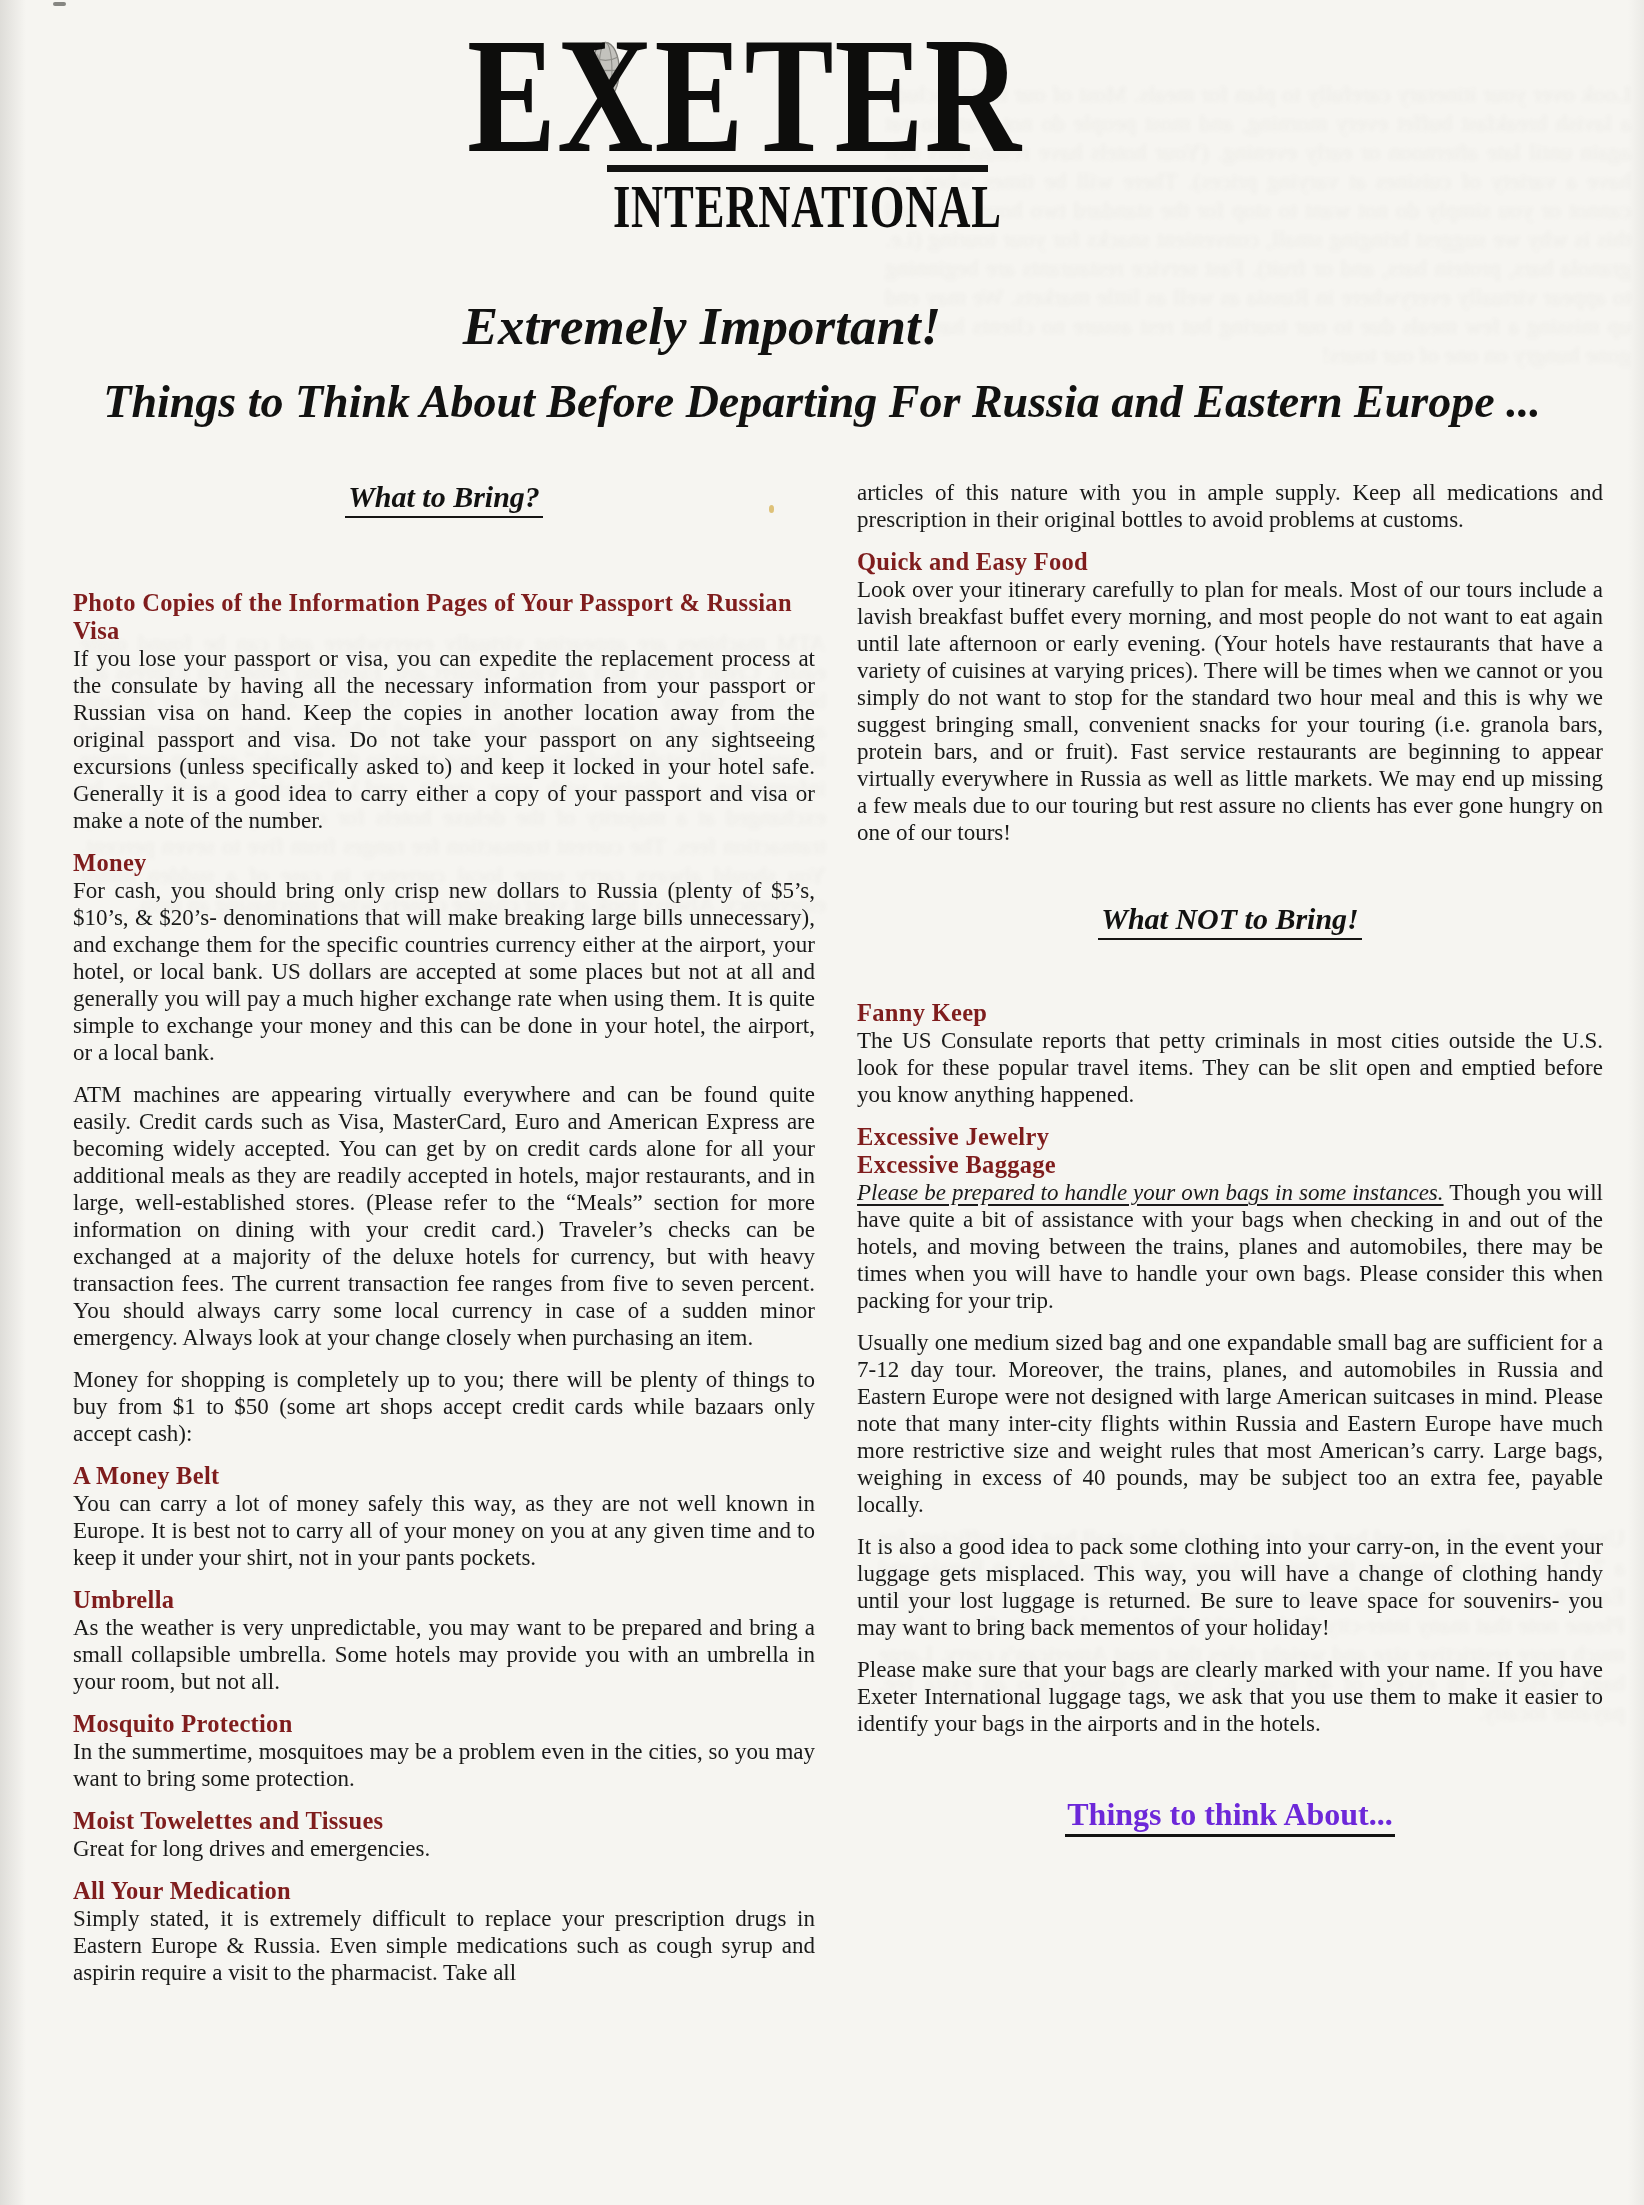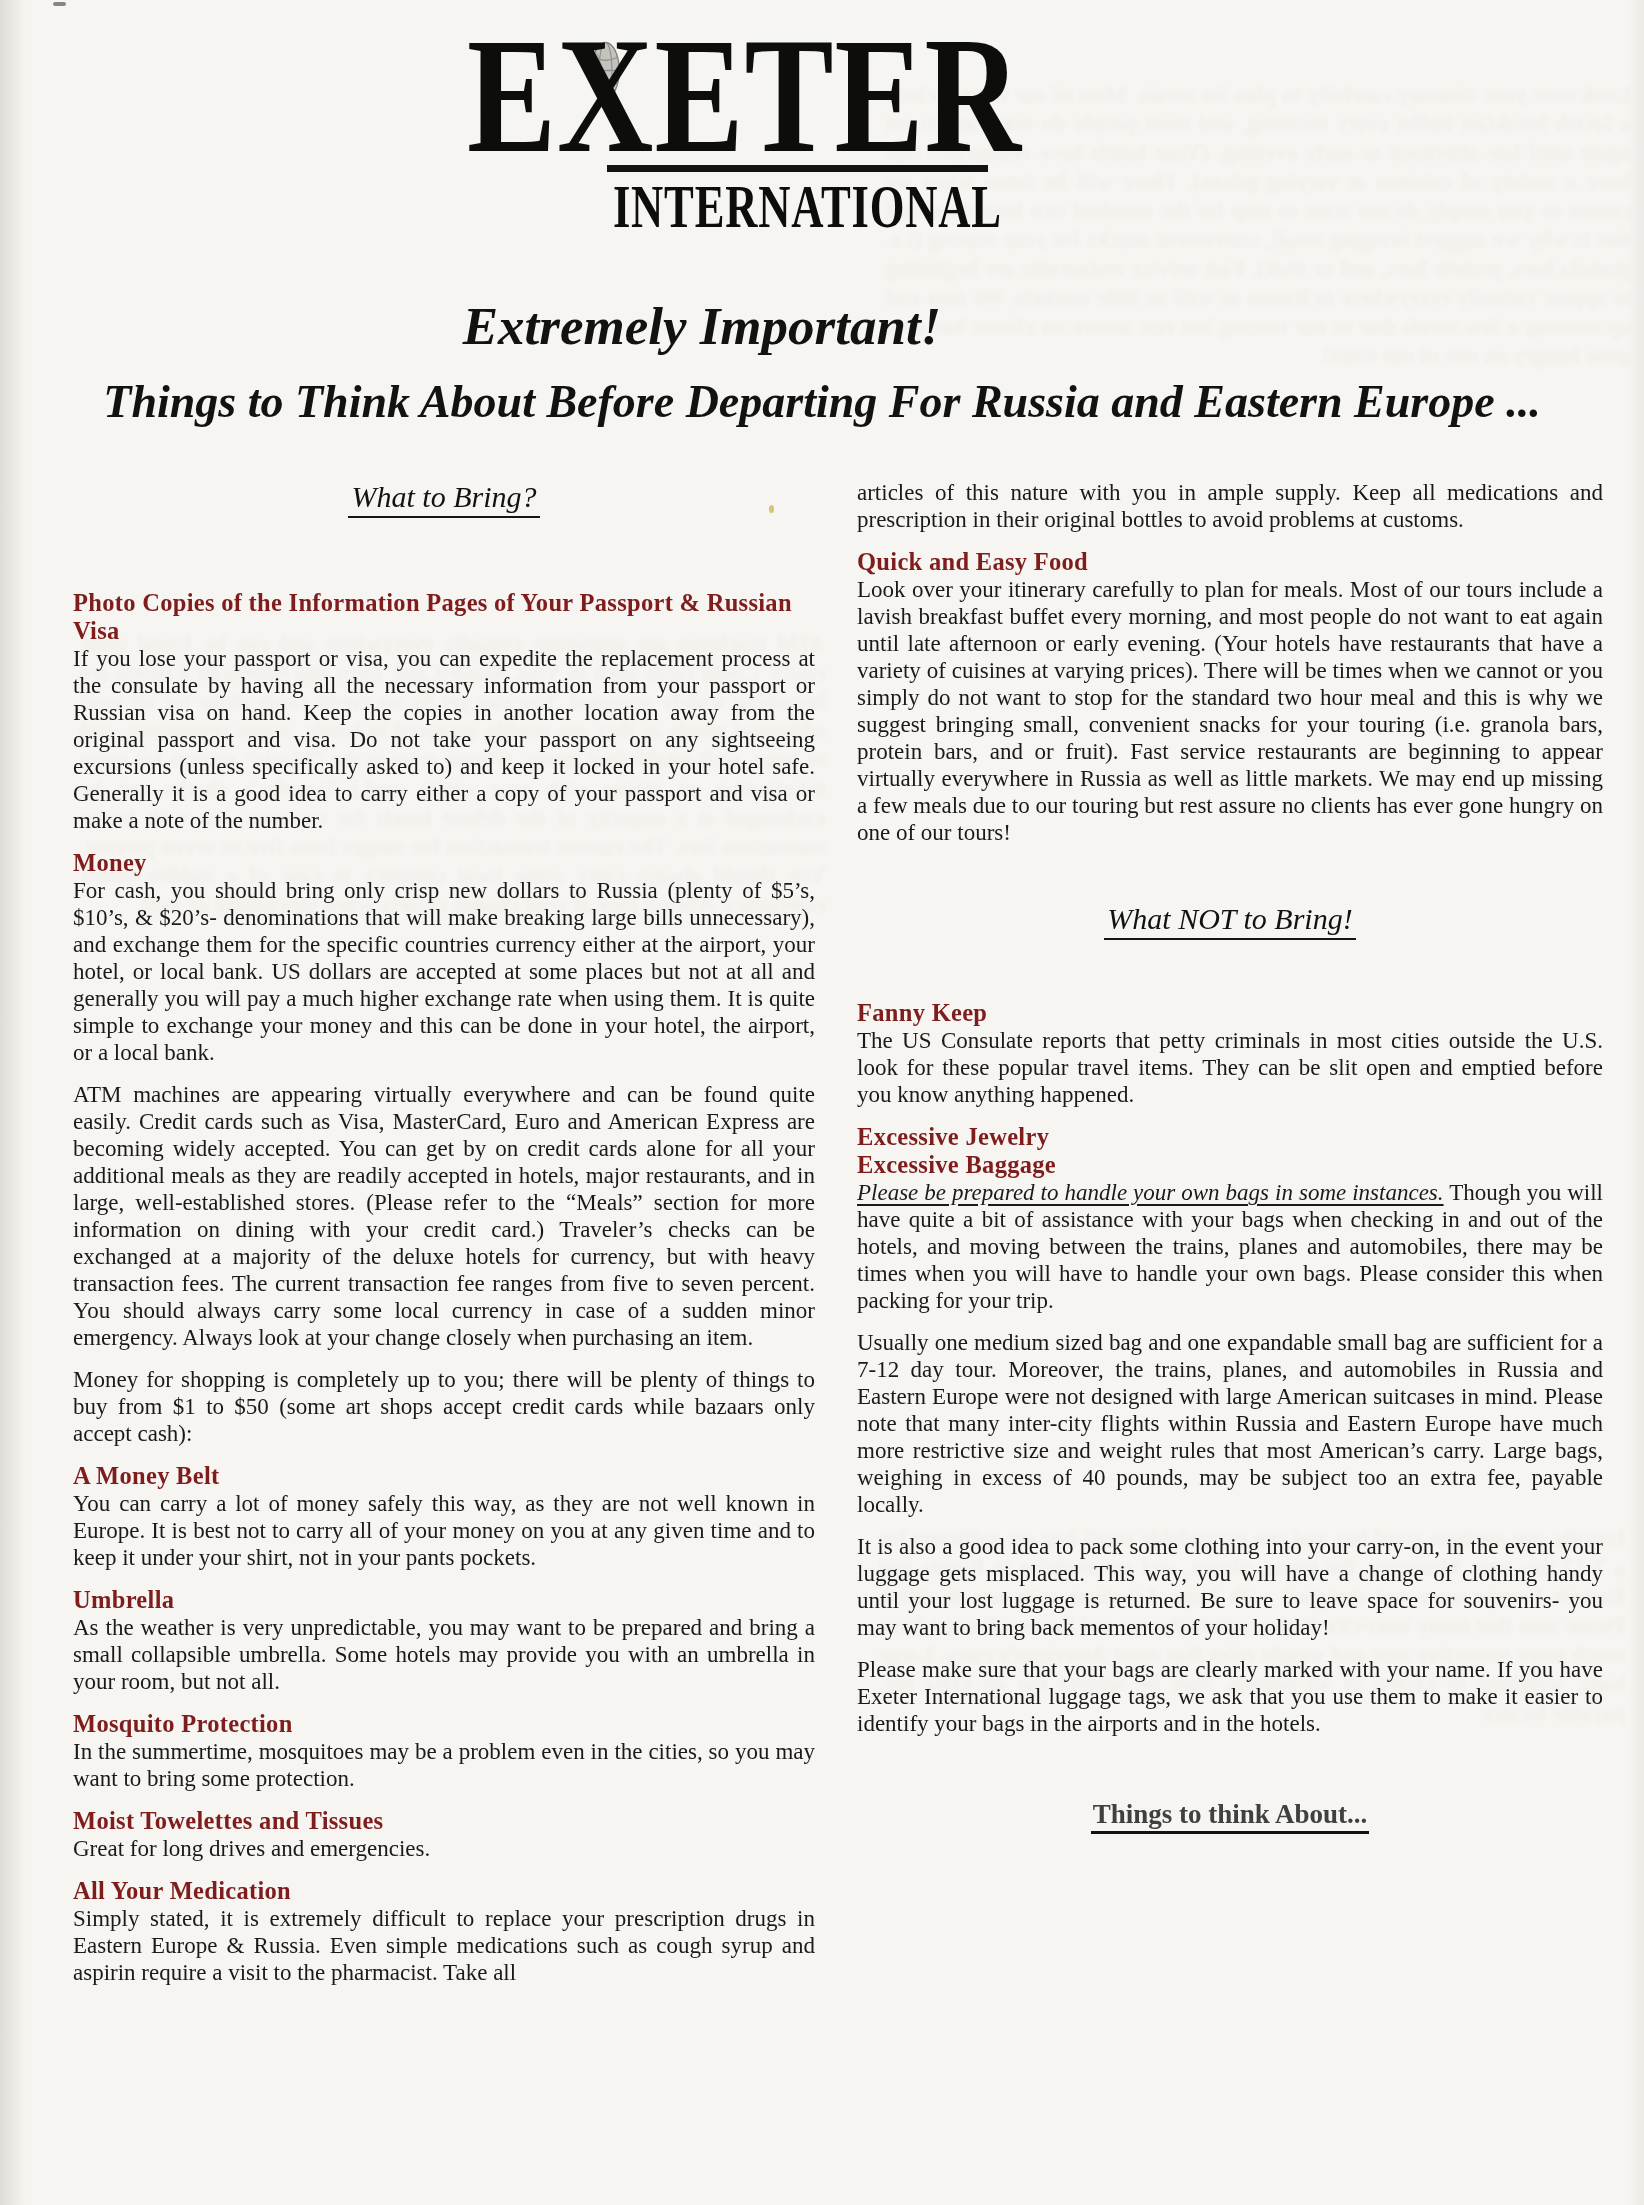--- a/index.html
+++ b/index.html
@@ -87,41 +87,41 @@
   
   .col {
     position:absolute; top:479px;
     font-size:23px; line-height:27px; text-align:justify;
     color:#1a1a19;
   }
   .col-left  { left:73px;  width:742px; }
   .col-right { left:857px; width:746px; }
 
   .sec-title {
-    text-align:center; font-style:italic; font-weight:400; font-size:30px;
+    text-align:center; font-style:italic; font-weight:700; font-size:30px;
     line-height:1.2; margin:0 0 74px 0; color:#121211;
   }
   .sec-title .u { border-bottom:2.7px solid #151514; padding:0 3.2px 3.2px 3.2px; }
   .sec-title-right { margin:55px 0 62px 0; }
 
   .h {
     font-weight:700; font-size:24.5px; line-height:28px; text-align:left;
     margin:0; color:#7f1d1d; letter-spacing:0.3px;
   }
   .para { margin:0 0 15px 0; }
   .para:last-child { margin-bottom:0; }
   .lead-underline {
     font-style:italic;
     text-decoration:underline;
     text-decoration-thickness:1.6px;
     text-underline-offset:3.7px;
   }
   .footer-title {
-    text-align:center; font-weight:700; font-size:27px; margin-top:64px;
-    color:#404040;
+    text-align:center; font-weight:700; font-size:32px; margin-top:64px;
+    color:#6d28d9;
   }
   .footer-title .u { border-bottom:3.2px solid #131312; padding:0 2.1px 2.1px 2.1px; }
 </style>
 </head>
 <body>
 
 <div class="page">
 
   <div class="ghost g1" aria-hidden="true">Look over your itinerary carefully to plan for meals. Most of our tours include a lavish breakfast buffet every morning, and most people do not want to eat again until late afternoon or early evening. (Your hotels have restaurants that have a variety of cuisines at varying prices). There will be times when we cannot or you simply do not want to stop for the standard two hour meal and this is why we suggest bringing small, convenient snacks for your touring (i.e. granola bars, protein bars, and or fruit). Fast service restaurants are beginning to appear virtually everywhere in Russia as well as little markets. We may end up missing a few meals due to our touring but rest assure no clients has ever gone hungry on one of our tours!</div>
   <div class="ghost g2" aria-hidden="true">ATM machines are appearing virtually everywhere and can be found quite easily. Credit cards such as Visa, MasterCard, Euro and American Express are becoming widely accepted. You can get by on credit cards alone for all your additional meals as they are readily accepted in hotels, major restaurants, and in large, well-established stores. (Please refer to the “Meals” section for more information on dining with your credit card.) Traveler’s checks can be exchanged at a majority of the deluxe hotels for currency, but with heavy transaction fees. The current transaction fee ranges from five to seven percent. You should always carry some local currency in case of a sudden minor emergency. Always look at your change closely when purchasing an item.</div>

